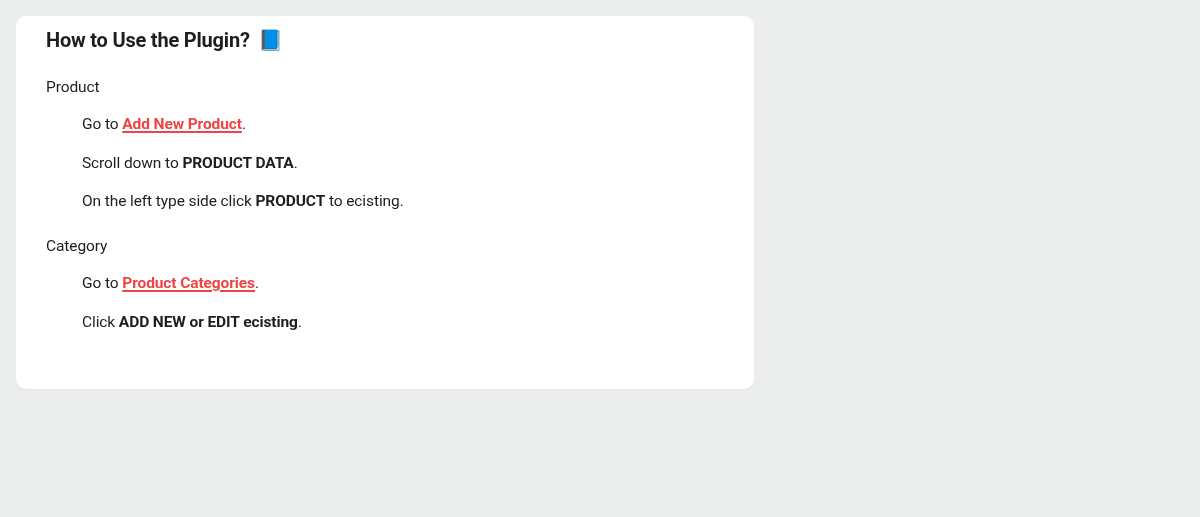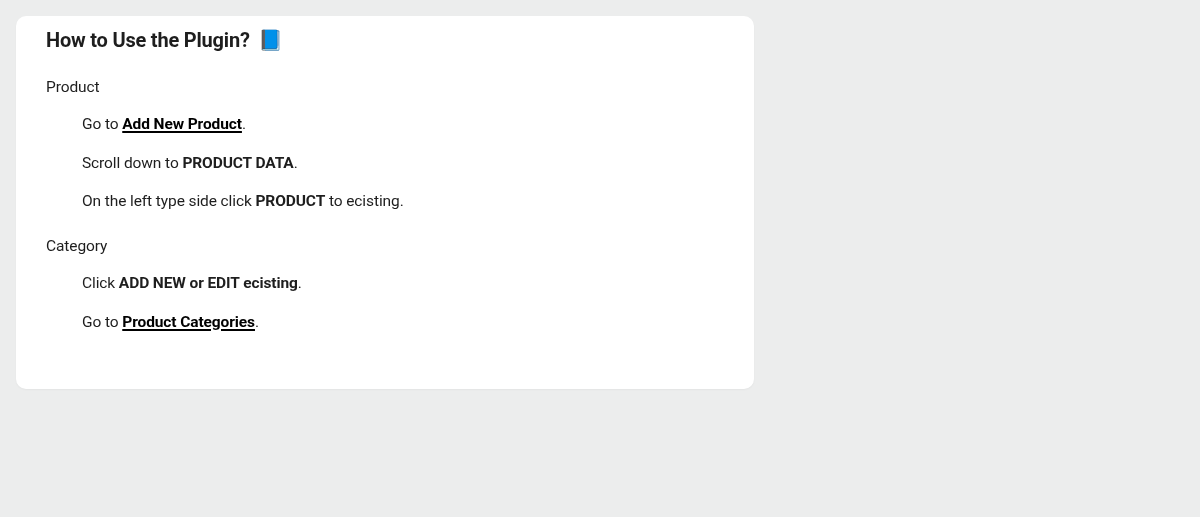--- a/index.html
+++ b/index.html
@@ -49,21 +49,21 @@
     .step-list li {
       font-size: 15.5px;
       line-height: 1.4;
       margin-bottom: 17px;
       letter-spacing: -0.1px;
     }
     .step-list li:last-child {
       margin-bottom: 0;
     }
     .link-green {
-      color: #000000;
+      color: #ef4444;
       text-decoration: underline;
       text-decoration-thickness: 1.5px;
       text-underline-offset: 2px;
       font-weight: 700;
       cursor: pointer;
     }
     .bold {
       font-weight: 700;
     }
     .section-2 {
@@ -91,20 +91,20 @@
       <li>
         <span>On the left type side click </span><span class="bold">PRODUCT</span><span> to ecisting.</span>
       </li>
     </ul>
   </div>
 
   <div class="section-2">
     <h3 class="section-heading">Category</h3>
     <ul class="step-list">
       <li>
-        <span>Click </span><span class="bold">ADD NEW or EDIT ecisting</span><span>.</span>
+        <span>Go to </span><a class="link-green">Product Categories</a><span>.</span>
       </li>
       <li>
-        <span>Go to </span><a class="link-green">Product Categories</a><span>.</span>
+        <span>Click </span><span class="bold">ADD NEW or EDIT ecisting</span><span>.</span>
       </li>
     </ul>
   </div>
 </div>
 
 </body></html>

